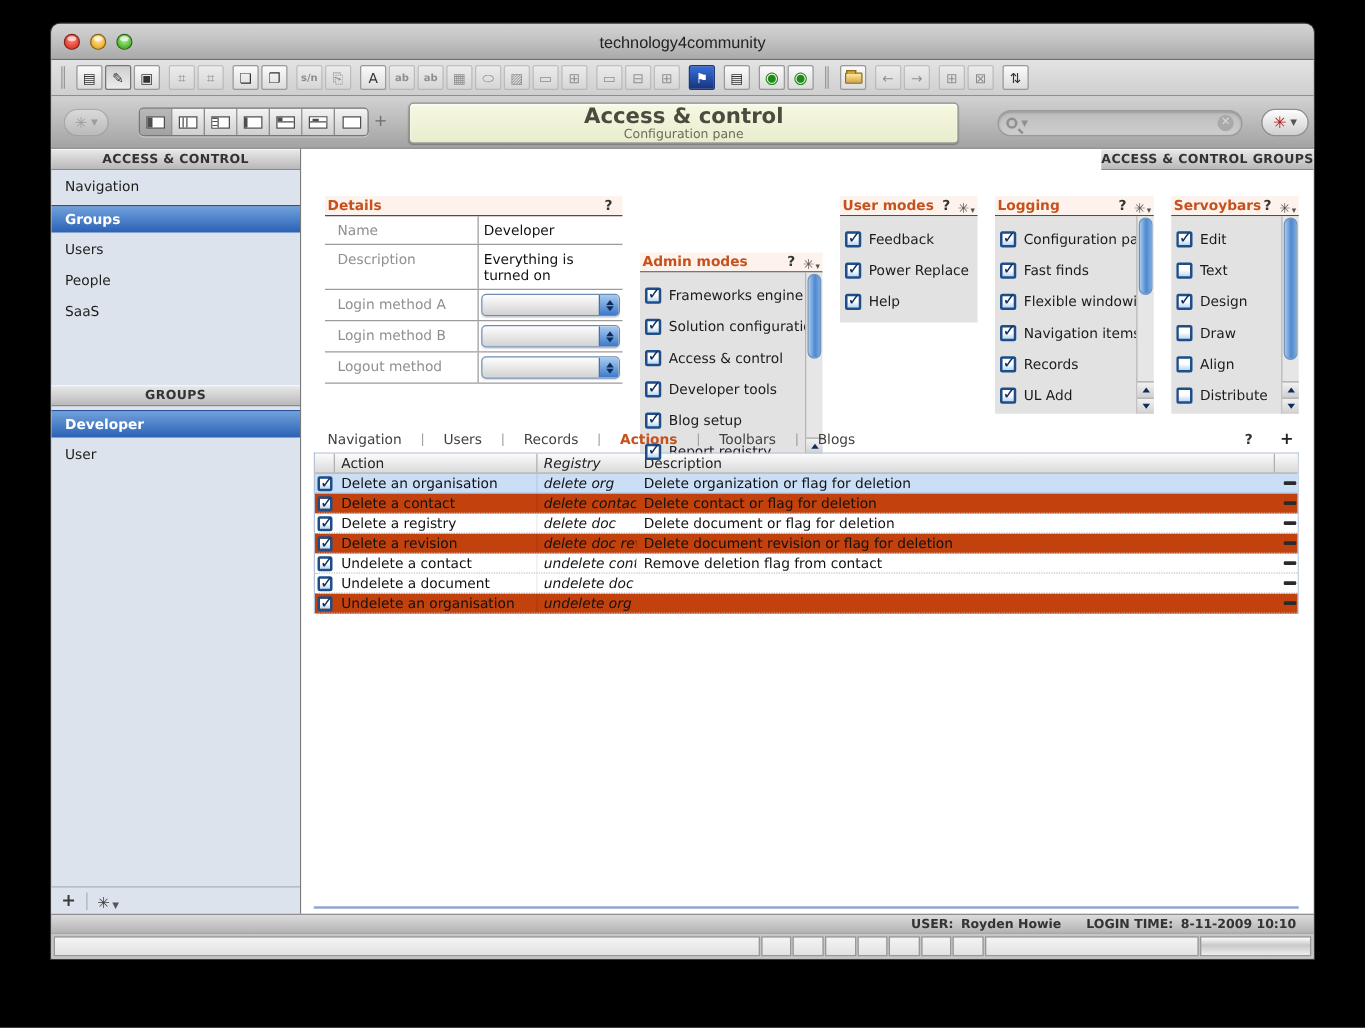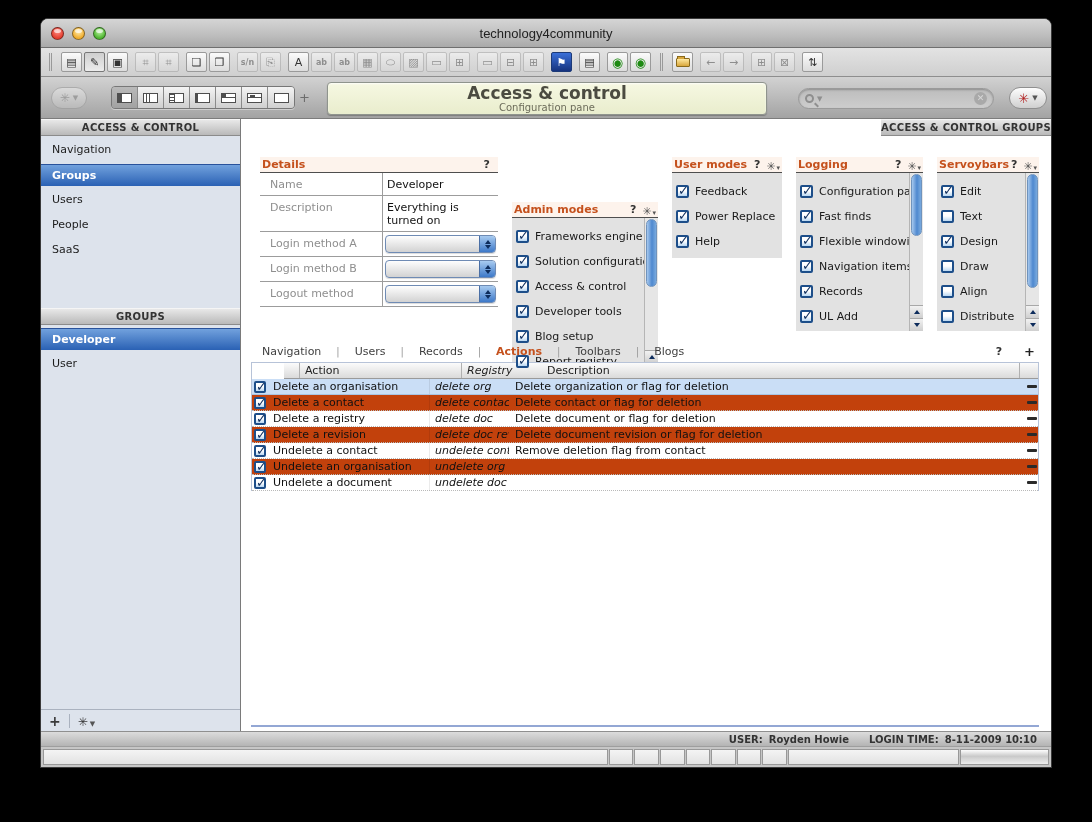--- a/index.html
+++ b/index.html
@@ -159,21 +159,21 @@
   .tab { font-size:11px; color:#3f3f3f; padding:0 2px; }
   .tab.active { color:#c5511d; font-weight:bold; }
   .tab-sep { color:#9a9a9a; margin:0 13px; font-size:10px; }
   .tab-right { margin-left:auto; display:flex; align-items:center; gap:22px; padding-right:4px; }
   .tab-right .q { font-size:11px; font-weight:bold; color:#333; }
   .tab-right .plus { font-size:13px; font-weight:bold; color:#222; }
 
   
   .grid { margin-top:3px; border:1px solid #b7c3d8; border-bottom:none; }
   .g-header { display:flex; height:16px; background:linear-gradient(#fbfbfb,#dadada);
-              border-bottom:1px solid #9a9a9a;margin-left:32px; }
+              border-bottom:1px solid #9a9a9a; }
   .g-header .hc { font-size:11px; color:#222; padding:1px 0 0 5px; border-right:1px solid #b0b0b0; overflow:hidden; }
   .col-cb { width:16px; flex:0 0 16px; }
   .col-action { width:162px; flex:0 0 162px; }
   .col-registry { width:80px; flex:0 0 80px; }
   .col-desc { flex:1 1 auto; min-width:0; }
   .col-minus { width:18px; flex:0 0 18px; border-right:none !important; }
   .g-row { display:flex; height:16px; align-items:center; border-bottom:1px dotted #b9b9b9; background:#fff; }
   .g-row.alt { background:#c2410c; }
   .g-row.selected { background:#cadef6; border-bottom:1px solid #a8c4e4; }
   .g-row .cell { font-size:11px; color:#111; padding-left:5px; overflow:hidden; white-space:nowrap; height:100%;
@@ -684,37 +684,37 @@
                 <div class="cell col-cb">
                   <span class="cb checked"></span>
                 </div>
                 <div class="cell col-action">Undelete a contact</div>
                 <div class="cell col-registry">undelete cont</div>
                 <div class="cell col-desc">Remove deletion flag from contact</div>
                 <div class="cell col-minus">
                   <div class="minus-btn"></div>
                 </div>
               </div>
+              <div class="g-row">
+                <div class="cell col-cb">
+                  <span class="cb checked"></span>
+                </div>
+                <div class="cell col-action">Undelete a document</div>
+                <div class="cell col-registry">undelete doc</div>
+                <div class="cell col-desc"></div>
+                <div class="cell col-minus">
+                  <div class="minus-btn"></div>
+                </div>
+              </div>
               <div class="g-row alt">
                 <div class="cell col-cb">
                   <span class="cb checked"></span>
                 </div>
                 <div class="cell col-action">Undelete an organisation</div>
                 <div class="cell col-registry">undelete org</div>
-                <div class="cell col-desc"></div>
-                <div class="cell col-minus">
-                  <div class="minus-btn"></div>
-                </div>
-              </div>
-              <div class="g-row">
-                <div class="cell col-cb">
-                  <span class="cb checked"></span>
-                </div>
-                <div class="cell col-action">Undelete a document</div>
-                <div class="cell col-registry">undelete doc</div>
                 <div class="cell col-desc"></div>
                 <div class="cell col-minus">
                   <div class="minus-btn"></div>
                 </div>
               </div>
             </div>
         </div>
 
         <div class="main-spacer"></div>
         <div class="blue-line"></div>

